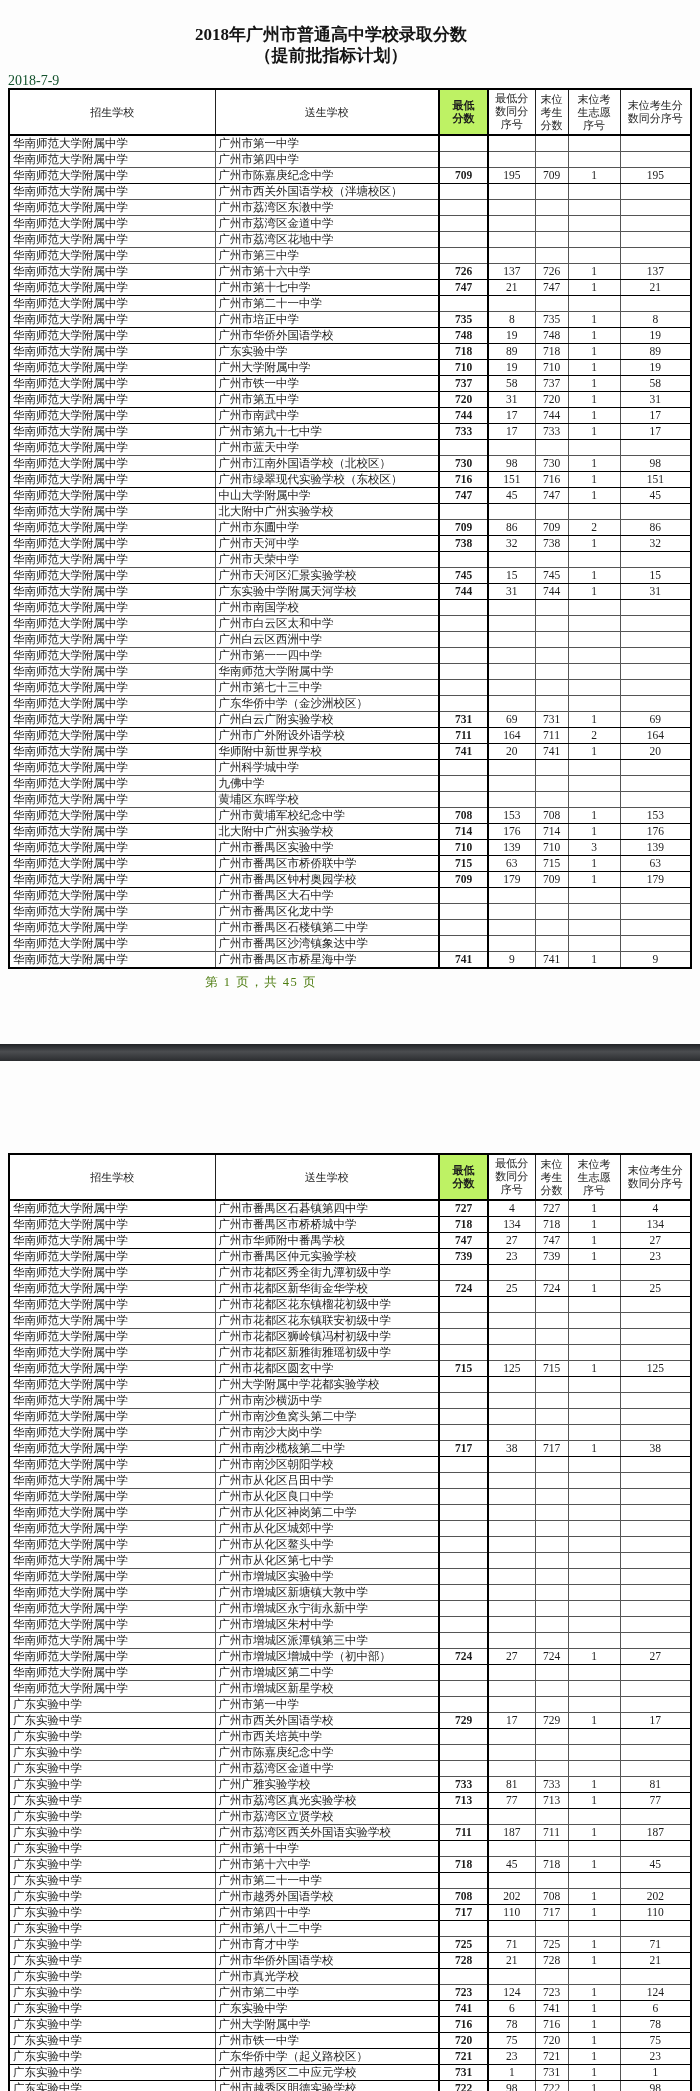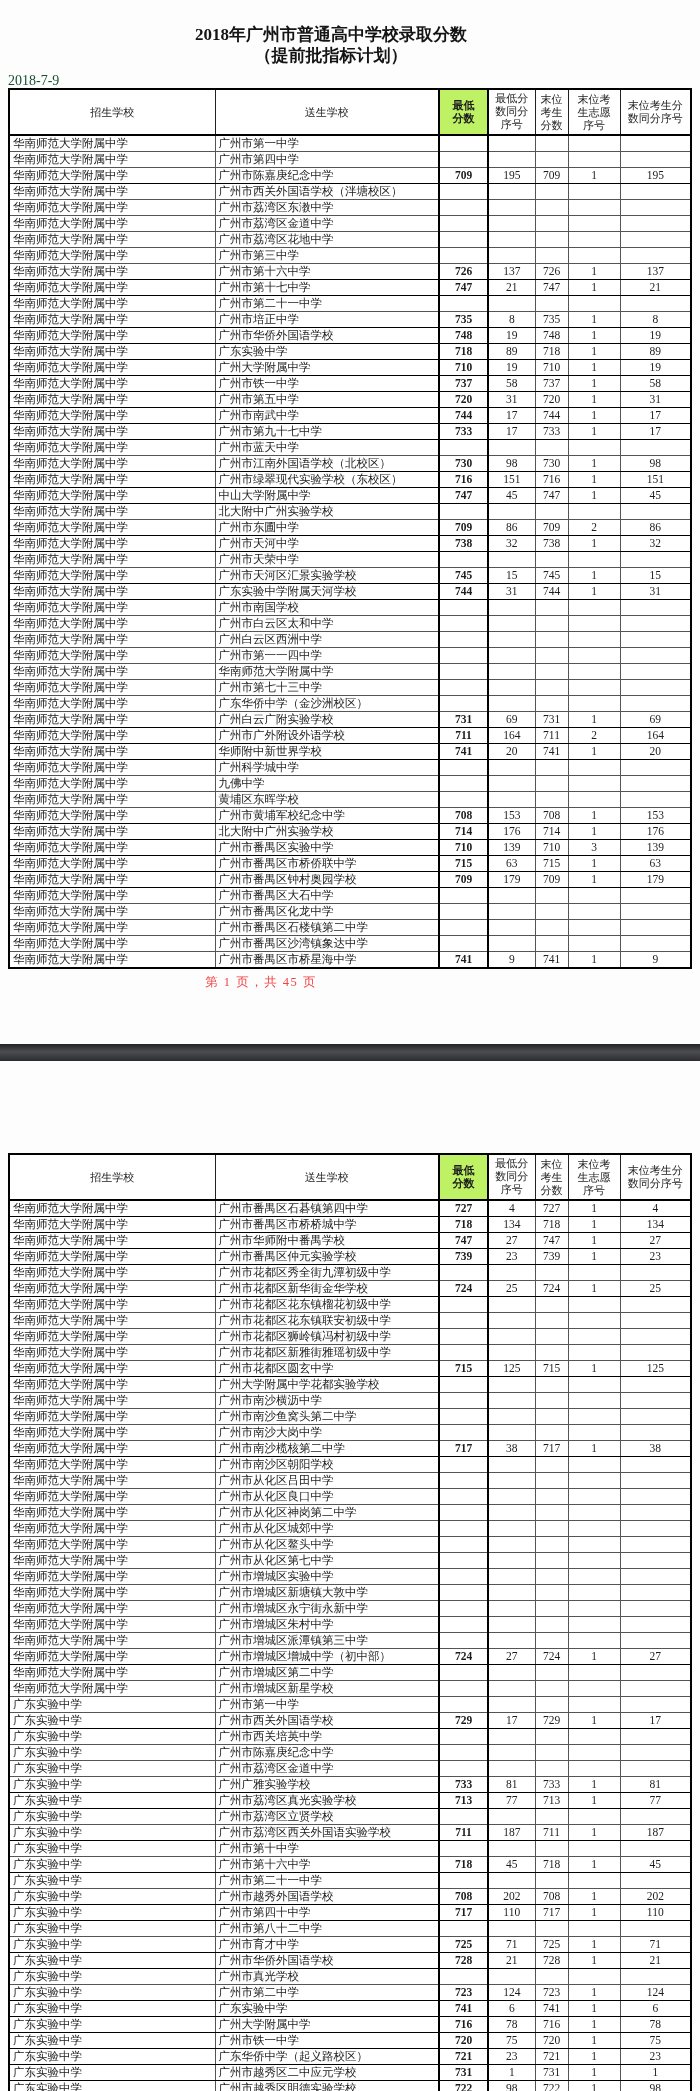--- a/index.html
+++ b/index.html
@@ -38,21 +38,21 @@
   #table2 tbody tr{height:15.66px;}
   tbody td{
     border:1px solid #555;font-size:11.5px;line-height:15px;
     padding:0 3px;white-space:nowrap;overflow:hidden;vertical-align:middle;
   }
   tbody td.c2,tbody td.c3,tbody td.c4,tbody td.c5,tbody td.c6{text-align:center;padding:0;}
   tbody td.c2{font-weight:bold;border-left:2px solid #000;border-right:2px solid #000;font-size:11.5px;}
   tr.filled td{border-top:1.6px solid #000;border-bottom:1.6px solid #000;}
   .footer{
     position:absolute;top:974px;left:0;width:522px;text-align:center;
-    font-size:12.5px;letter-spacing:1.5px;color:#ef4444;
+    font-size:12.5px;letter-spacing:1.5px;color:#4d7c0f;
   }
   .band{
     position:absolute;top:1044px;left:0;width:700px;height:17px;
     background:linear-gradient(180deg,#212326 0%,#4b4d50 45%,#37393c 80%,#2a2c2f 100%);
   }
 </style>
 </head>
 <body>
 
 <div class="title">

